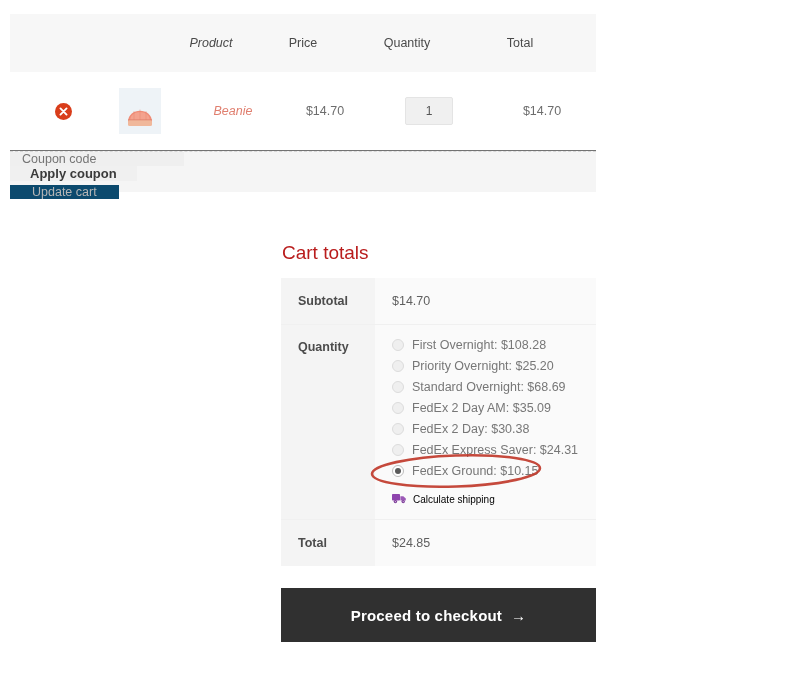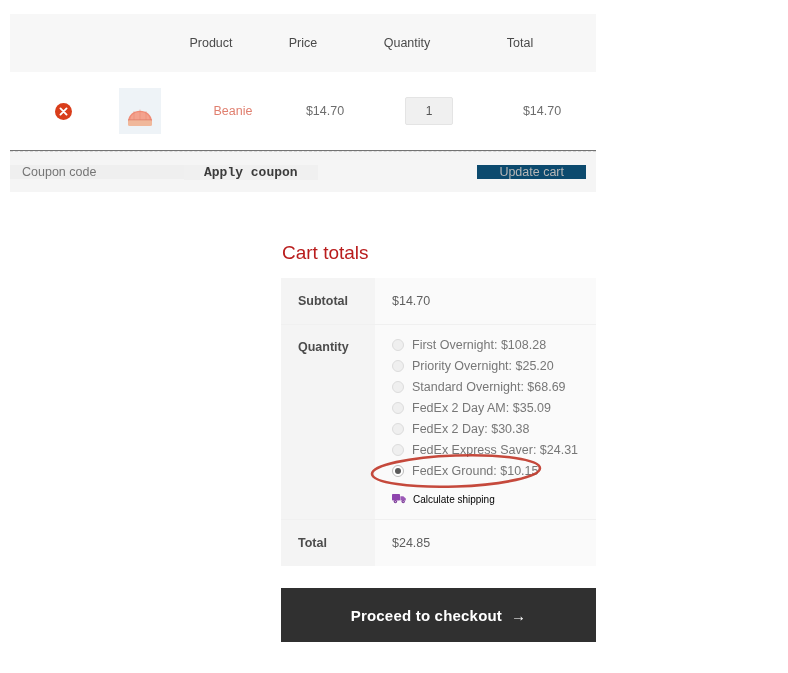--- a/index.html
+++ b/index.html
@@ -30,21 +30,21 @@
     align-items: center;
   }
   .cart-head .th {
     font-size: 12.5px;
     color: #4a4a4a;
     font-weight: 400;
     text-align: center;
   }
   .col-remove { width: 62px; flex: 0 0 62px; }
   .col-thumb  { width: 92px; flex: 0 0 92px; }
-  .col-name   { width: 94px; flex: 0 0 94px; }
+  .col-name   { width: 94px; flex: 0 0 94px; font-style: italic; }
   .col-price  { width: 90px; flex: 0 0 90px; }
   .col-qty    { width: 118px; flex: 0 0 118px; }
   .col-total  { width: 108px; flex: 0 0 108px; }
 
   .cart-row {
     display: flex;
     align-items: center;
     height: 78px;
     background: #ffffff;
     border-bottom: 1px solid #737373;
@@ -99,44 +99,45 @@
     display: flex;
     align-items: center;
     justify-content: center;
     font-size: 12px;
     color: #555;
   }
 
   
   .coupon-row {
     display: flex;
-    align-items: center;
+    align-items: flex-start;
     background: #f5f5f5;
     border-top: 1px dashed #d8d8d8;
     height: 40px;
+    flex-direction: column;
   }
   .coupon-input {
     width: 150px;
     background: #efefef;
     border: none;
     outline: none;
     padding: 0 12px;
     font-size: 12.5px;
     color: #8d8d8d;
     font-family: "Liberation Sans", sans-serif;
   }
   .apply-btn {
     background: #f0f0f0;
     border: none;
     padding: 0 20px;
     font-size: 13px;
     font-weight: 700;
     color: #3b3b3b;
     cursor: pointer;
-    font-family: Liberation Mono, monospace;
+    font-family: Liberation Sans, sans-serif;
   }
   .coupon-spacer { flex: 1 1 auto; }
   .update-btn {
     background: #0c4a6e;
     border: none;
     margin: 4px 10px 4px 0;
     padding: 0 22px;
     font-size: 12.5px;
     color: #b6b6b6;
     cursor: default;

